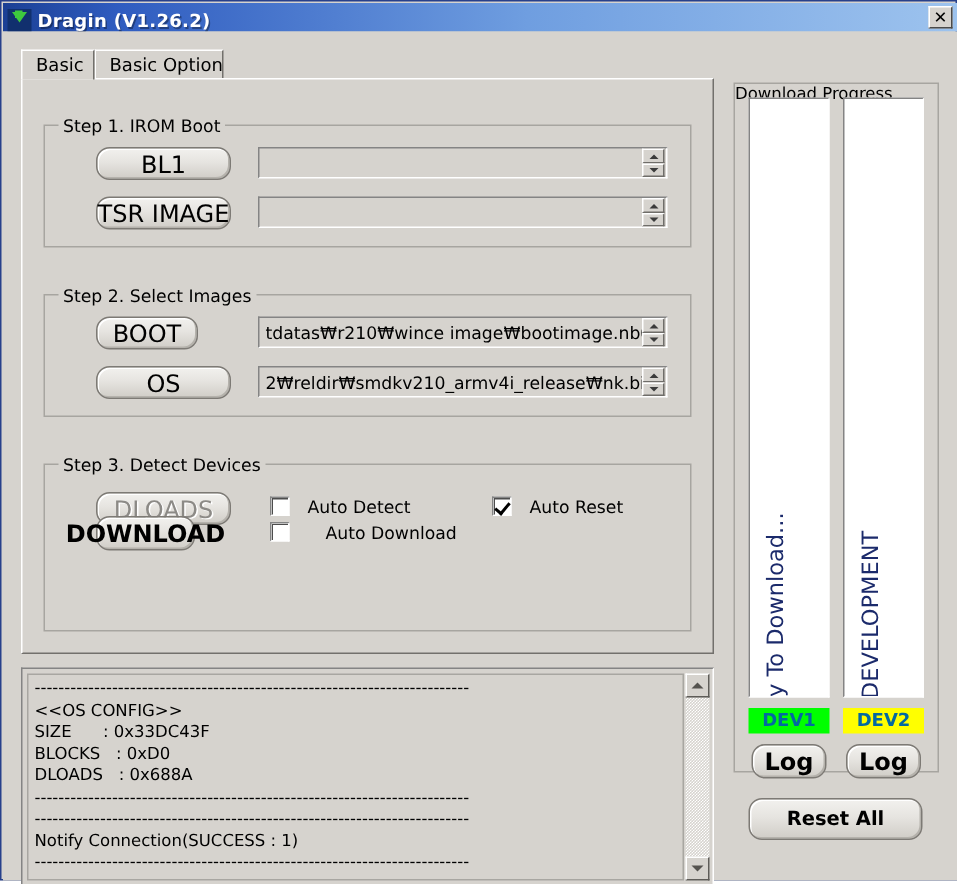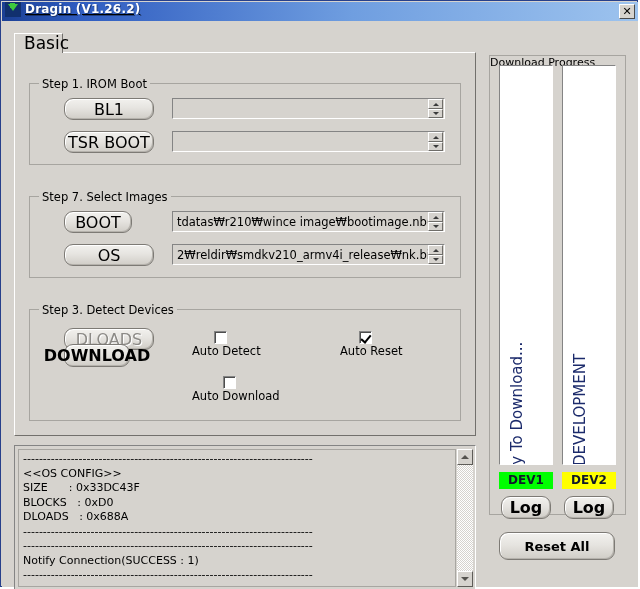--- a/index.html
+++ b/index.html
@@ -23,23 +23,22 @@
     background: #d6d3ce;
     box-sizing: border-box;
   }
 
   .titlebar {
     position: absolute;
     left: 1px; top: 1px;
     width: 636px; height: 19px;
     background: linear-gradient(to right, #1b3f94 0%, #2f5cc0 12%, #6f9ee0 55%, #9dc3ee 100%);
     display: flex;
-    align-items: flex-start;
-    box-sizing: border-box;
-    text-decoration: underline;
+    align-items: flex-end;
+    box-sizing: border-box;
   }
   .title-icon {
     width: 16px; height: 15px;
     margin-left: 3px; margin-right: 4px;
     background: #11306e;
     position: relative;
     flex: 0 0 auto;
   }
   .title-icon::after {
     content: "";
@@ -109,21 +108,21 @@
     position: absolute;
     left: 12px; top: 12px;
     width: 462px; height: 20px;
   }
   .tab {
     position: absolute;
     top: 0;
     height: 20px;
     padding: 0 9px;
     line-height: 19px;
-    font-size: 17px;
+    font-size: 12px;
     background: #d6d3ce;
     box-sizing: border-box;
     white-space: nowrap;
     cursor: default;
   }
   .tab.active {
     border-left: 1px solid #ffffff;
     border-top: 1px solid #ffffff;
     border-right: 1px solid #72706c;
     z-index: 3;
@@ -222,23 +221,22 @@
     border-left: 3px solid transparent;
     border-right: 3px solid transparent;
   }
   .spin .up::after { border-bottom: 3px solid #3b3b3b; }
   .spin .dn::after { border-top: 3px solid #3b3b3b; }
 
   
   .cbwrap {
     position: absolute;
     display: flex;
-    align-items: center;
+    align-items: flex-start;
     cursor: default;
-    flex-direction: column;
   }
   .cbox {
     width: 13px; height: 13px;
     background: #ffffff;
     border: 1px solid #848484;
     border-right-color: #ffffff;
     border-bottom-color: #ffffff;
     box-shadow: inset 1px 1px 0 #4d4d4d;
     box-sizing: border-box;
     position: relative;
@@ -353,21 +351,21 @@
     font-family: "DejaVu Sans", "Liberation Sans", sans-serif;
   }
   .devlabel {
     position: absolute;
     top: 416px;
     width: 54px; height: 17px;
     text-align: center;
     line-height: 17px;
     font-size: 12px;
     font-weight: bold;
-    color: #0f172a;
+    color: #0369a1;
     box-sizing: border-box;
   }
   .logbtn {
     position: absolute;
     top: 440px;
     width: 50px; height: 23px; font-weight: bold;
   }
   .resetall {
     position: absolute;
     left: 9px; top: 476px;
@@ -385,46 +383,47 @@
     <span class="title-text">Dragin (V1.26.2)</span>
     <div class="title-close">✕</div>
   </div>
 
   <div class="client">
 
     <div class="watermark">JK Electronics</div>
 
     <div class="tabstrip">
       <div class="tab active" style="left:0; width:49px;">Basic</div>
+      <div class="tab inactive" style="left:49px; width:86px;">Basic Option</div>
     </div>
 
     <div class="tabpage">
 
       <div class="group" style="left:14px; top:30px; width:432px; height:82px;">
         <span class="gl">Step 1. IROM Boot</span>
         <div class="btn" style="position:absolute; left:34px; top:14px; width:90px; height:22px;">BL1</div>
         <div class="field" style="left:142px; top:14px; width:273px; height:21px;">
           <span class="ftext"></span>
           <span class="spin">
               <div class="up"></div>
               <div class="dn"></div>
             </span>
         </div>
-        <div class="btn" style="position:absolute; left:34px; top:47px; width:90px; height:22px;">TSR BOOT</div>
+        <div class="btn" style="position:absolute; left:34px; top:47px; width:90px; height:22px;">TSR IMAGE</div>
         <div class="field" style="left:142px; top:47px; width:273px; height:21px;">
           <span class="ftext"></span>
           <span class="spin">
               <div class="up"></div>
               <div class="dn"></div>
             </span>
         </div>
       </div>
 
       <div class="group" style="left:14px; top:143px; width:432px; height:82px;">
-        <span class="gl">Step 7. Select Images</span>
+        <span class="gl">Step 2. Select Images</span>
         <div class="btn" style="position:absolute; left:34px; top:14px; width:68px; height:22px;">BOOT</div>
         <div class="field" style="left:142px; top:14px; width:273px; height:21px;">
           <span class="ftext">tdatas₩r210₩wince image₩bootimage.nb0</span>
           <span class="spin">
               <div class="up"></div>
               <div class="dn"></div>
             </span>
         </div>
         <div class="btn" style="position:absolute; left:34px; top:47px; width:90px; height:22px;">OS</div>
         <div class="field" style="left:142px; top:47px; width:273px; height:21px;">
@@ -442,21 +441,21 @@
         <div class="btn bold" style="position:absolute; left:34px; top:34px; width:66px; height:23px;">DOWNLOAD</div>
 
         <div class="cbwrap" style="left:150px; top:21px;">
           <span class="cbox"></span>
           <span class="cblabel">Auto Detect</span>
         </div>
         <div class="cbwrap" style="left:298px; top:21px;">
           <span class="cbox checked"></span>
           <span class="cblabel">Auto Reset</span>
         </div>
-        <div class="cbwrap" style="left:150px; top:66px;">
+        <div class="cbwrap" style="left:150px; top:38px;gap:12px;">
           <span class="cbox"></span>
           <span class="cblabel">Auto Download</span>
         </div>
       </div>
 
     </div>
 
     <div class="logbox">
       <div class="loginner">
         <div class="logtext">-------------------------------------------------------------------------

